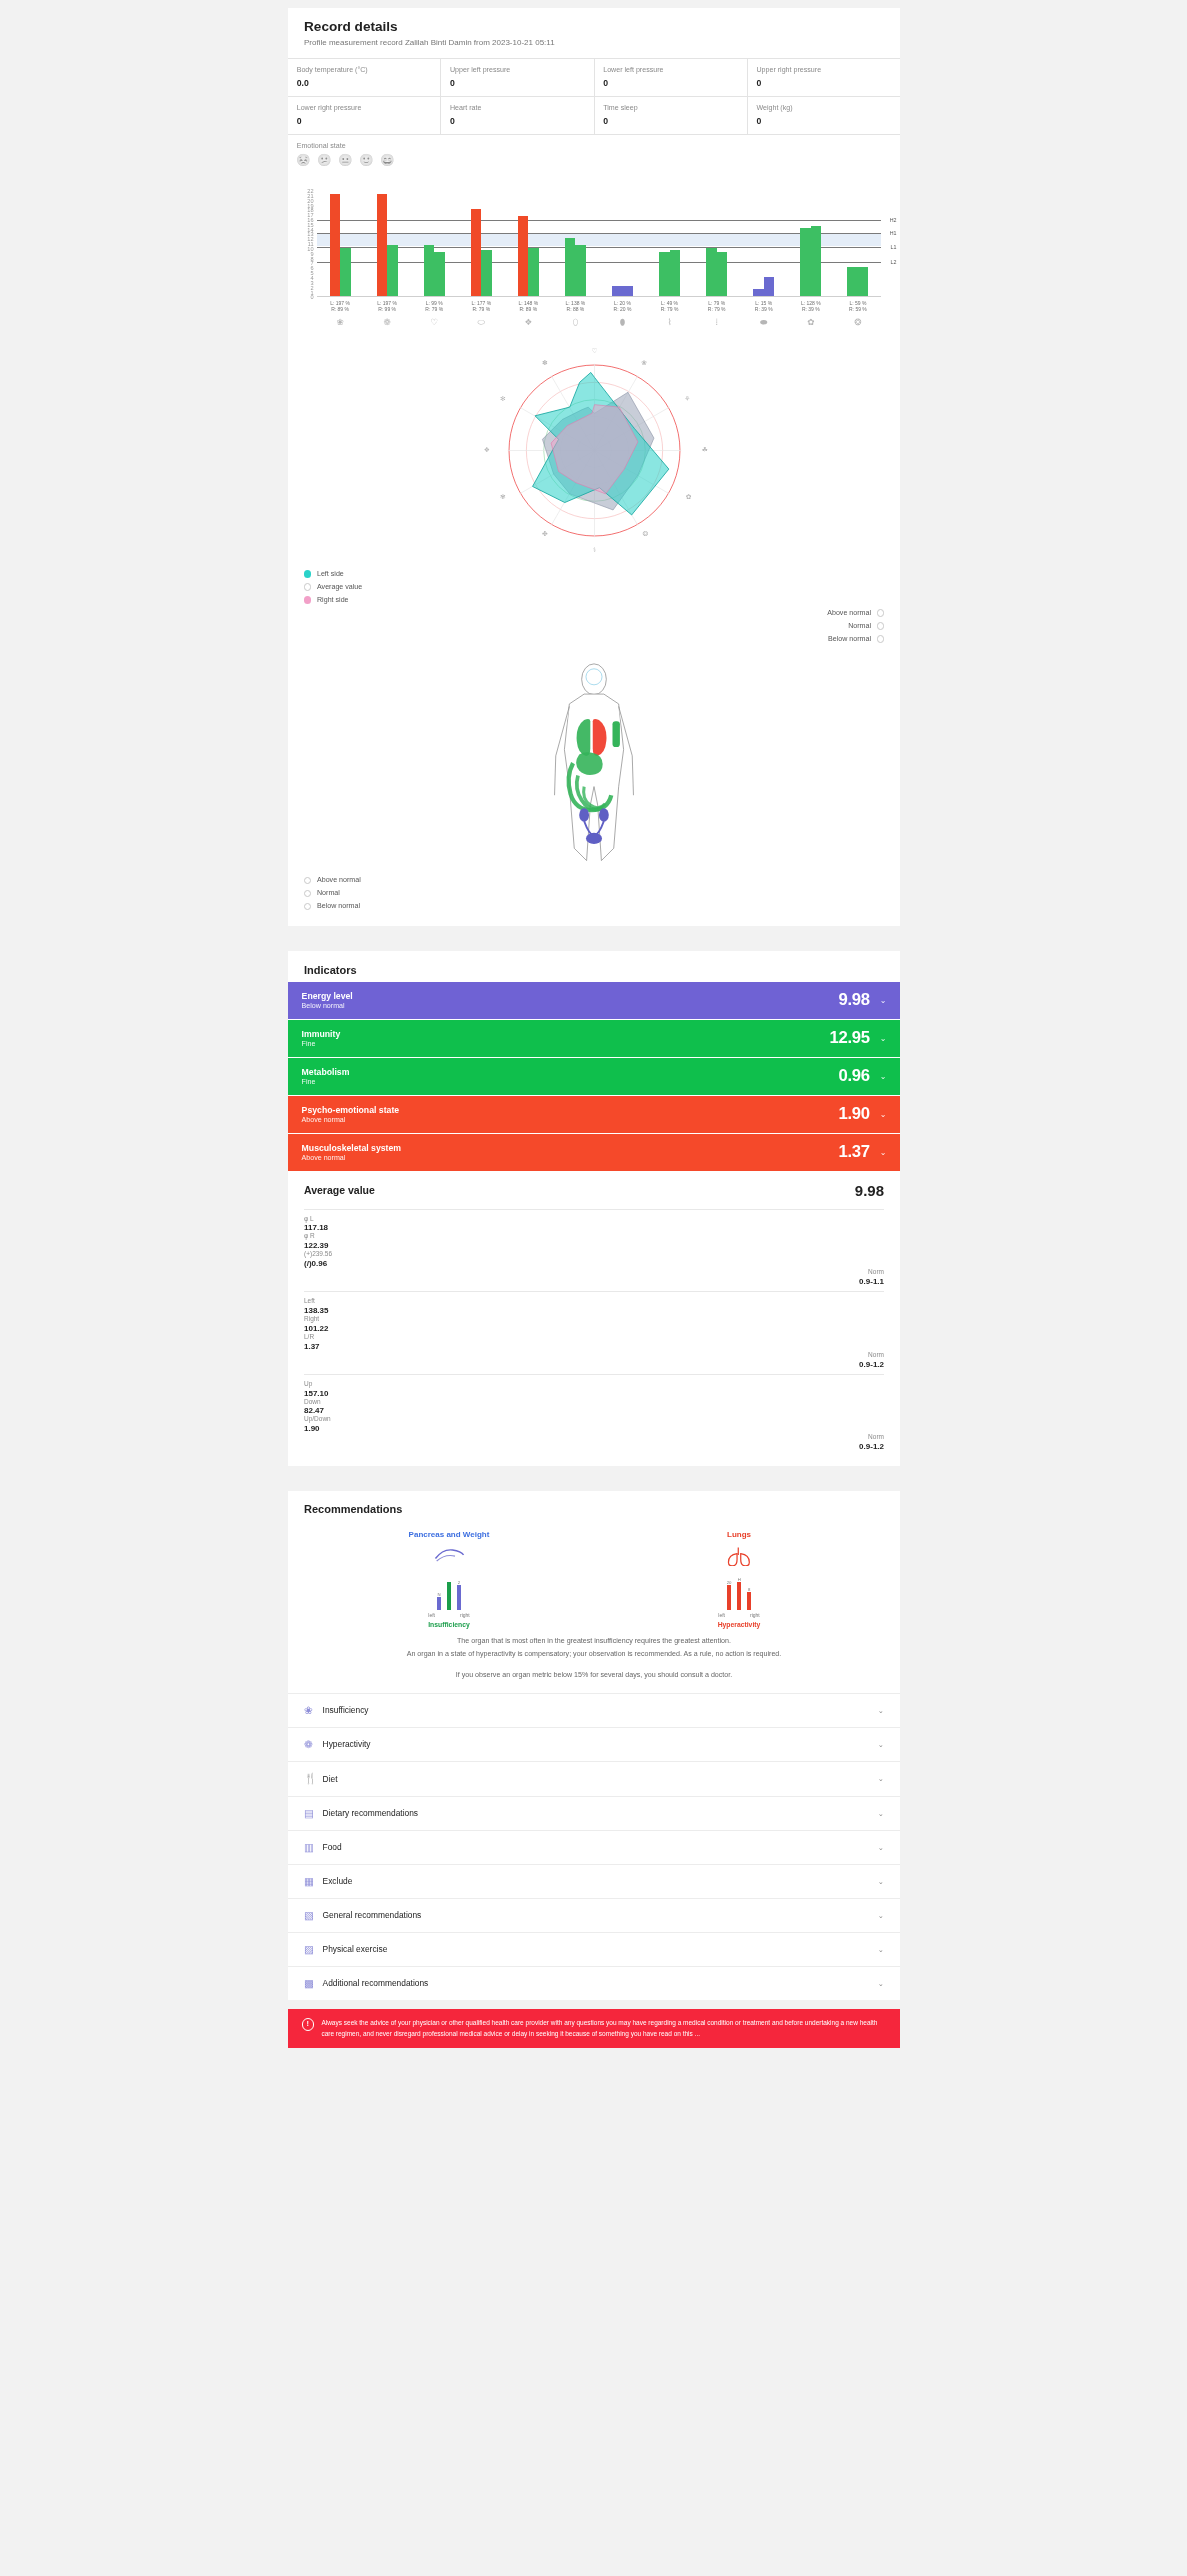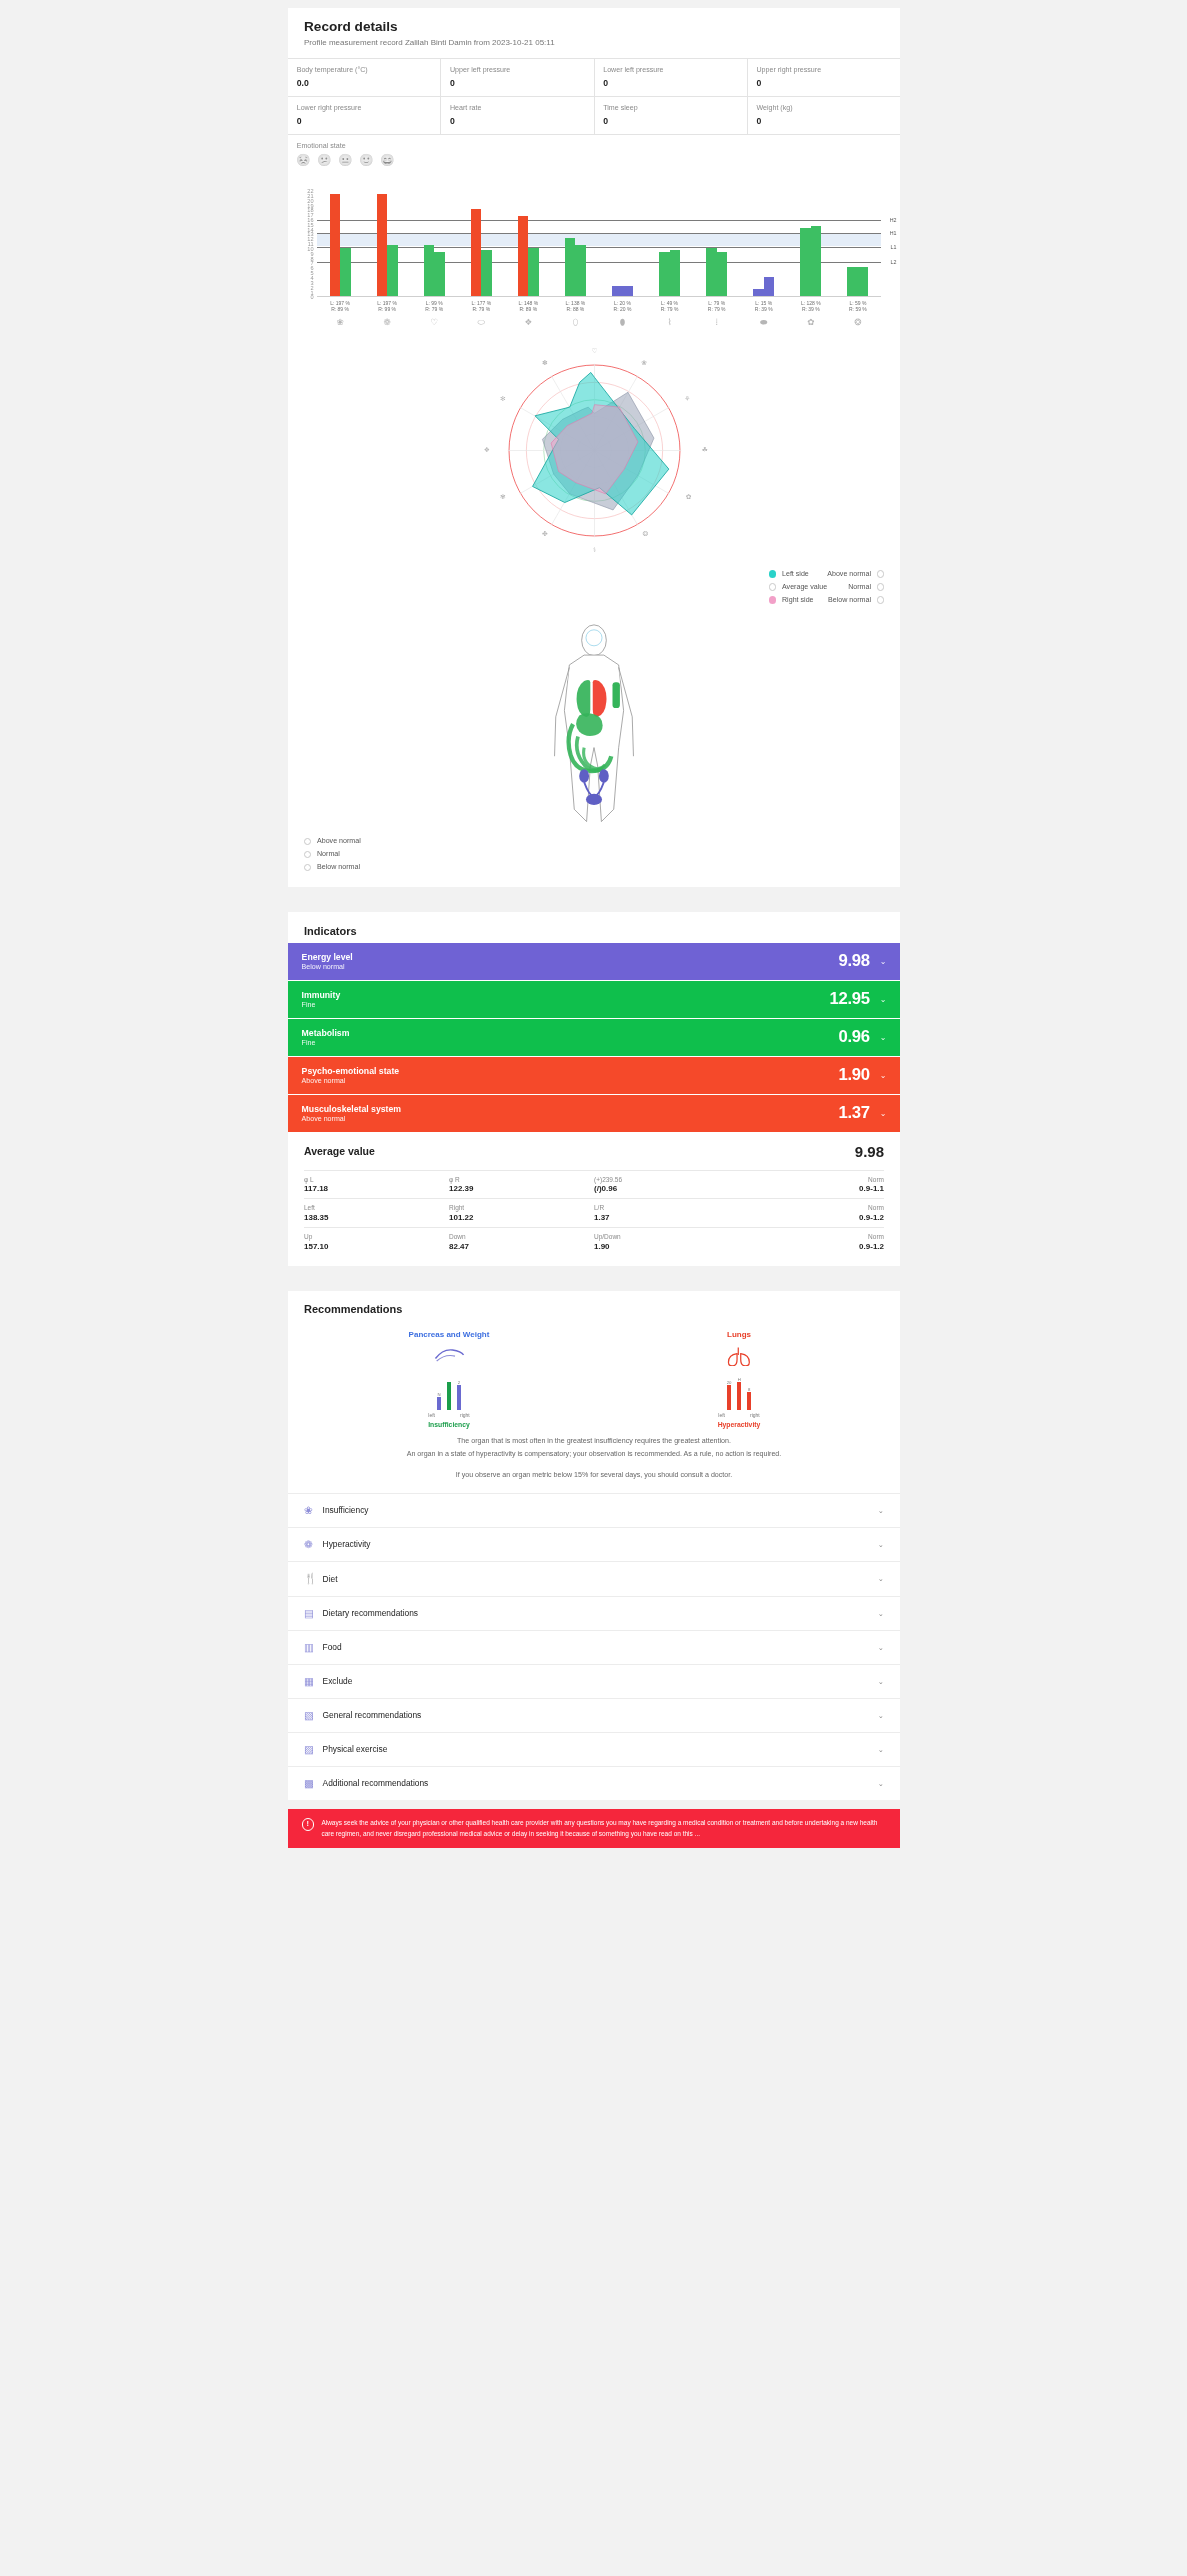--- a/index.html
+++ b/index.html
@@ -41,21 +41,21 @@
   .bars { position:absolute; left:0; right:0; bottom:0; top:0; display:flex; align-items:flex-end; }
   .barslot { flex:1; display:flex; justify-content:center; align-items:flex-end; }
   .bar { width:10.5px; }
   .xlabels { display:flex; margin-left:28.5px; margin-right:18.6px; margin-top:2.5px; }
   .xlab { flex:1; text-align:center; font-size:5px; color:#6f6f6f; line-height:1.35; }
   .xicons { display:flex; margin-left:28.5px; margin-right:18.6px; margin-top:4.3px; }
   .xicon { flex:1; text-align:center; font-size:8.7px; color:#b6b6b6; }
 
   
   .radar-block { padding:11px 0 2.5px 0; display:flex; justify-content:center; }
-  .legend-row { display:flex; justify-content:flex-end; padding:5px 16px 11px 16px; }
+  .legend-row { display:flex; justify-content:space-between; padding:5px 16px 11px 16px;flex-direction:column; }
   .legend-left div, .legend-right div { display:flex; align-items:center; gap:5.6px; font-size:7.1px; color:#555; margin-bottom:5px; }
   .legend-right div { justify-content:flex-end; }
   .dot { width:7.4px; height:7.4px; border-radius:50%; display:inline-block; }
   .ring { width:7.4px; height:7.4px; border-radius:50%; border:1.2px solid #c9c9c9; display:inline-block; }
 
   
   .body-block { display:flex; justify-content:center; padding:3.7px 0 6.2px 0; }
   .body-legend { padding:3.7px 0 11px 16px; }
   .body-legend div { display:flex; align-items:center; gap:5.6px; font-size:7.1px; color:#555; margin-bottom:5px; }
 
@@ -66,21 +66,21 @@
   .ind .n1 { font-size:8.7px; font-weight:bold; }
   .ind .n2 { font-size:7.1px; opacity:.92; margin-top:1.2px; }
   .ind .val { font-size:16.7px; font-weight:bold; letter-spacing:-0.3px; }
   .ind .chev { margin-left:10px; font-size:8px; opacity:.9; }
 
   .avg-row { display:flex; align-items:center; padding:10px 16px; }
   .avg-row .t { flex:1; font-size:10.5px; font-weight:bold; color:#222; }
   .avg-row .v { font-size:15px; font-weight:bold; color:#222; }
 
   .mtable { padding:0 16px 10px 16px; }
-  .mrow { display:flex; border-top:0.6px solid #e8e8e8; padding:5px 0; }
+  .mrow { display:flex; border-top:0.6px solid #e8e8e8; padding:5px 0;flex-direction:column; }
   .mcell { flex:1; }
   .mcell.r { text-align:right; }
   .mk { font-size:6.5px; color:#8a8a8a; margin-bottom:1.9px; }
   .mv { font-size:8px; font-weight:bold; color:#222; }
 
   
   .two-col { display:flex; padding:8.7px 16px 0 16px; }
   .col { flex:1; text-align:center; }
   .col-title { font-size:8px; font-weight:bold; margin-bottom:6.2px; }
   .note { text-align:center; font-size:7.1px; color:#666; line-height:1.85; padding:7.4px 43px 3.7px 43px; }

